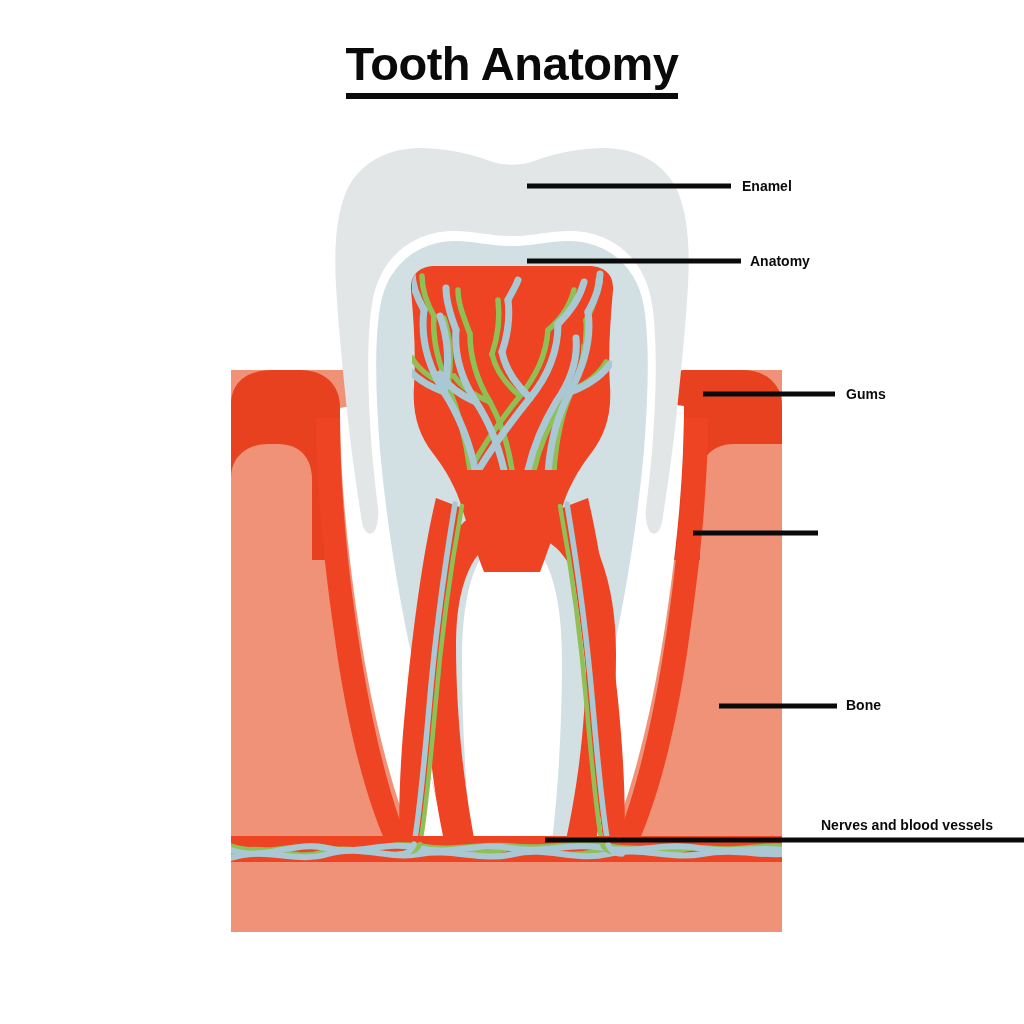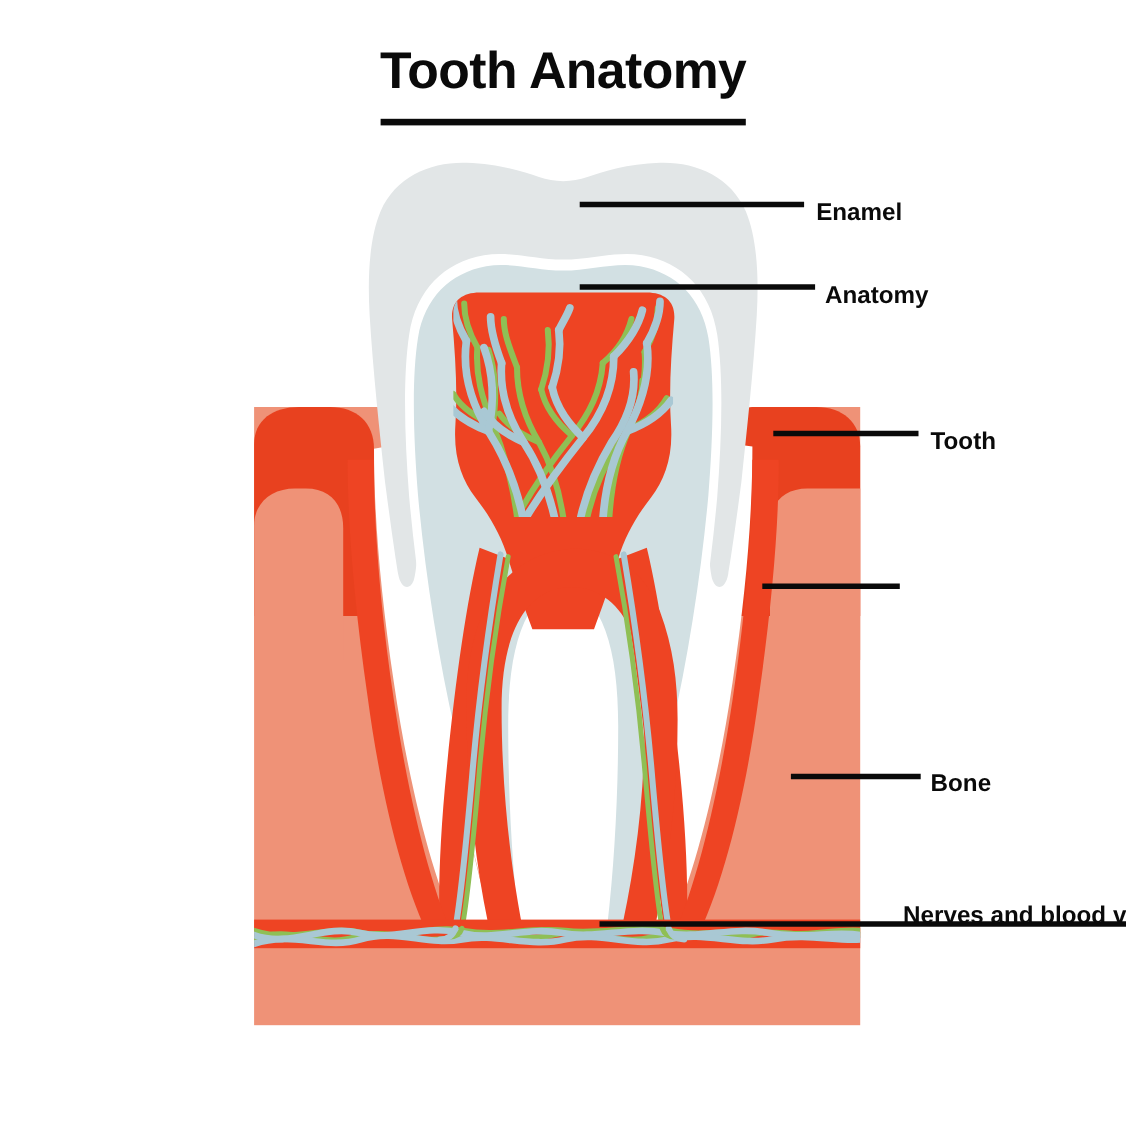--- a/index.html
+++ b/index.html
@@ -29,33 +29,33 @@
     width: 1024px;
     text-align: center;
     font-size: 47px;
     font-weight: bold;
     color: #0a0a0a;
     letter-spacing: -0.5px;
     font-family: "Liberation Sans", sans-serif;
   }
   .title span.tx {
     border-bottom: 6px solid #0a0a0a;
-    padding-bottom: 20px;
+    padding-bottom: 5px;
     display: inline-block;
     line-height: 1.05;
   }
   #figure {
     position: absolute;
     left: 0; top: 0;
     width: 1024px;
     height: 1024px;
   }
   .label {
     position: absolute;
-    font-size: 22px;
+    font-size: 14px;
     font-weight: bold;
     color: #0a0a0a;
     line-height: 1.55;
     white-space: pre;
     font-family: "Liberation Sans", sans-serif;
   }
   .lbl-enamel   { left: 742px; top: 176px; }
   .lbl-dentin   { left: 750px; top: 251px; }
   .lbl-gums     { left: 846px; top: 384px; }
   .lbl-perio    { left: 826px; top: 510px; }
@@ -303,17 +303,17 @@
       <line x1="527" y1="261" x2="741" y2="261"></line>
       <line x1="703" y1="394" x2="835" y2="394"></line>
       <line x1="693" y1="533" x2="818" y2="533"></line>
       <line x1="719" y1="706" x2="837" y2="706"></line>
       <line x1="545" y1="840" x2="1024" y2="840"></line>
     </g>
   </svg>
 
   <div class="label lbl-enamel">Enamel</div>
   <div class="label lbl-dentin">Anatomy</div>
-  <div class="label lbl-gums">Tooth</div>
+  <div class="label lbl-gums">Gums</div>
   <div class="label lbl-bone">Bone</div>
   <div class="label lbl-nerves">Nerves and blood vessels</div>
 
 </div>
 
 </body></html>

